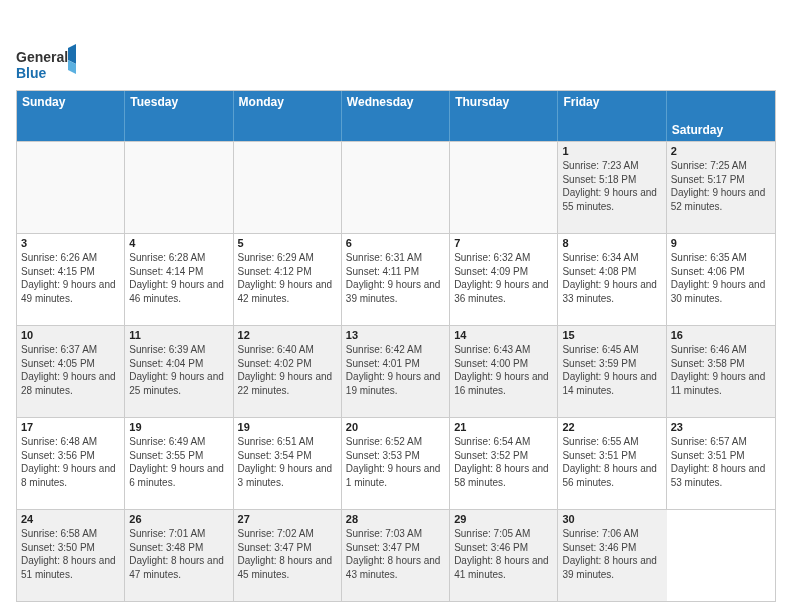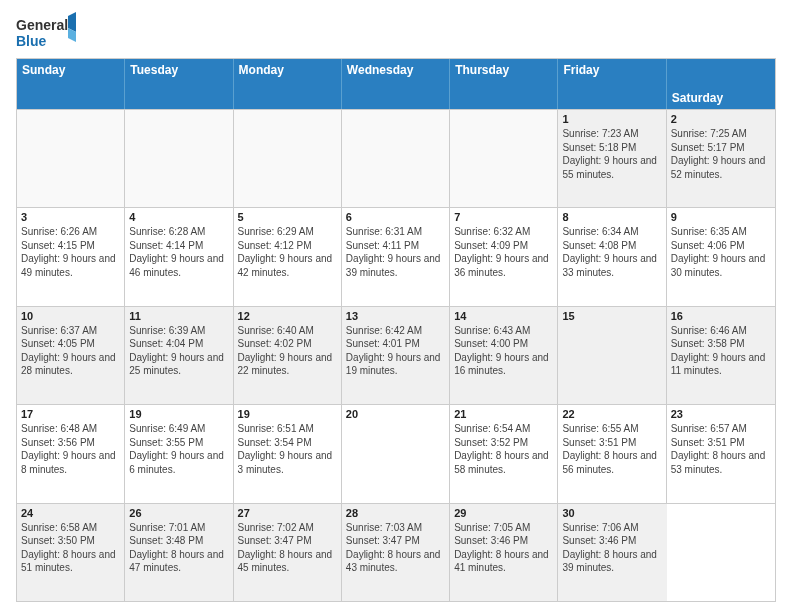--- a/index.html
+++ b/index.html
@@ -15,20 +15,21 @@
       height: 612px;
       padding: 12px 16px 10px 16px;
       display: flex;
       flex-direction: column;
     }
     .header {
       display: flex;
       align-items: center;
       justify-content: space-between;
       margin-bottom: 6px;
+      margin-top: 32px;
     }
     .logo {
       display: flex;
       align-items: center;
       gap: 4px;
     }
     .title-block {
       text-align: right;
     }
     .month-title {
@@ -213,20 +214,23 @@
           </div>
         </div>
           <div class="cal-cell shaded">
           <div class="day-num">14</div>
           <div class="cell-detail">
             Sunrise: 6:43 AM<br>Sunset: 4:00 PM<br>Daylight: 9 hours and 16 minutes.
           </div>
         </div>
           <div class="cal-cell shaded">
           <div class="day-num">15</div>
+          <div class="cell-detail">
+            Sunrise: 6:45 AM<br>Sunset: 3:59 PM<br>Daylight: 9 hours and 14 minutes.
+          </div>
         </div>
           <div class="cal-cell shaded">
           <div class="day-num">16</div>
           <div class="cell-detail">
             Sunrise: 6:46 AM<br>Sunset: 3:58 PM<br>Daylight: 9 hours and 11 minutes.
           </div>
         </div>
         </div>
         <div class="cal-row">
           <div class="cal-cell">
@@ -242,20 +246,23 @@
           </div>
         </div>
           <div class="cal-cell">
           <div class="day-num">19</div>
           <div class="cell-detail">
             Sunrise: 6:51 AM<br>Sunset: 3:54 PM<br>Daylight: 9 hours and 3 minutes.
           </div>
         </div>
           <div class="cal-cell">
           <div class="day-num">20</div>
+          <div class="cell-detail">
+            Sunrise: 6:52 AM<br>Sunset: 3:53 PM<br>Daylight: 9 hours and 1 minute.
+          </div>
         </div>
           <div class="cal-cell">
           <div class="day-num">21</div>
           <div class="cell-detail">
             Sunrise: 6:54 AM<br>Sunset: 3:52 PM<br>Daylight: 8 hours and 58 minutes.
           </div>
         </div>
           <div class="cal-cell">
           <div class="day-num">22</div>
           <div class="cell-detail">

